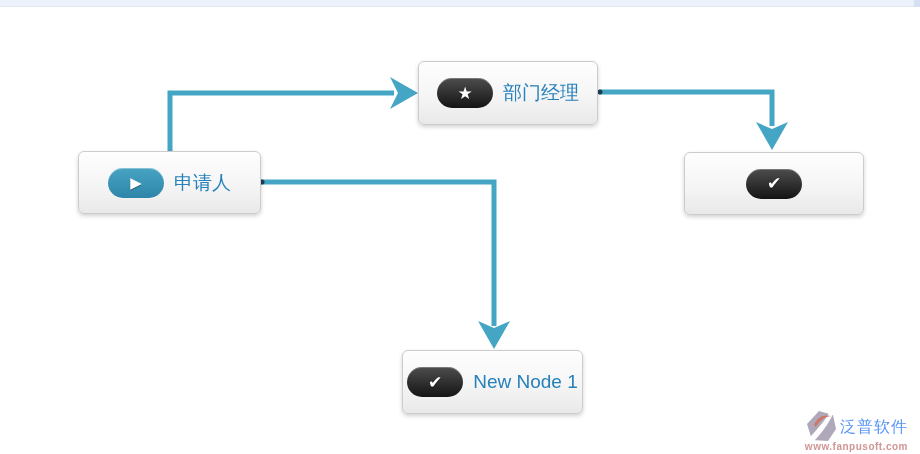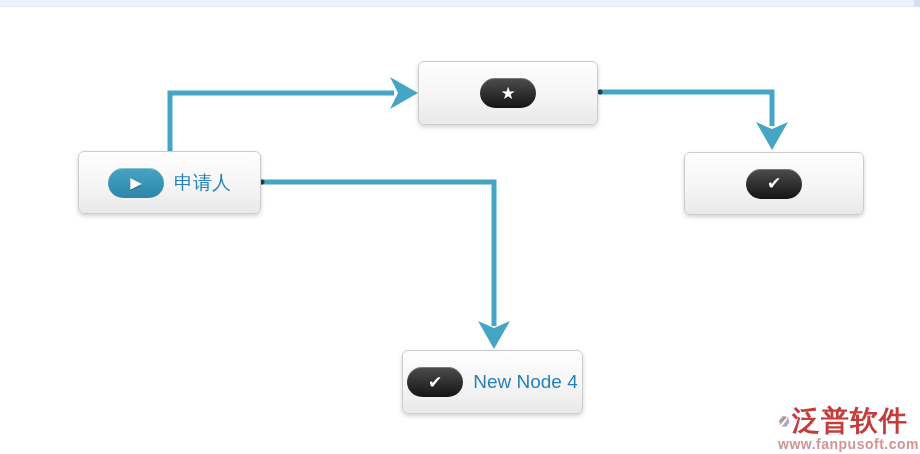--- a/index.html
+++ b/index.html
@@ -63,25 +63,25 @@
 
   
   .watermark {
     position:absolute; right:12px; bottom:2px; z-index:3;
     width:130px; text-align:right;
     pointer-events:none;
     opacity:0.85;
   }
   .watermark-row { display:flex; align-items:center; justify-content:flex-end; gap:2px; }
   .watermark-title {
-    font-size:28px; font-weight:bold; color:#b91c1c; letter-spacing:1px;
+    font-size:16px; font-weight:normal; color:#3b82f6; letter-spacing:1px;
     line-height:1.1; white-space:nowrap;
   }
   .watermark-url {
-    font-size:14px; font-weight:bold; color:#c98383;
+    font-size:10px; font-weight:bold; color:#c98383;
     letter-spacing:0.5px; margin-top:-2px; white-space:nowrap;
   }
 </style>
 </head>
 <body>
 
 <div class="topbar">
   <div class="topbar-scroll-strip"></div>
 </div>
 
@@ -109,33 +109,34 @@
   <span class="pill pill-blue">
     <span class="pill-glyph">▶</span>
   </span>
   <span class="node-label">申请人</span>
 </div>
 
 <div class="node node-dept">
   <span class="pill pill-dark">
     <span class="pill-glyph">★</span>
   </span>
+  <span class="node-label">部门经理</span>
 </div>
 
 <div class="node node-gm">
   <span class="pill pill-dark">
     <span class="pill-glyph">✔</span>
   </span>
 </div>
 
 <div class="node node-new4">
   <span class="pill pill-dark">
     <span class="pill-glyph">✔</span>
   </span>
-  <span class="node-label">New Node 4</span>
+  <span class="node-label">New Node 1</span>
 </div>
 
 <div class="watermark">
   <div class="watermark-row">
     <svg width="33" height="33" viewBox="0 0 33 33">
       <polygon points="14,1 28,5 31,19 23,31 7,30 2,14" fill="#a29aae"></polygon>
       <path d="M25,2 C20,10 12,20 4,28 L9,31 C16,24 24,13 28,4 Z" fill="#ffffff"></path>
       <path d="M9,15 C12,7 19,4 26,6 C19,7 14,11 11,17 Z" fill="#c4614e"></path>
     </svg>
     <span class="watermark-title">泛普软件</span>

